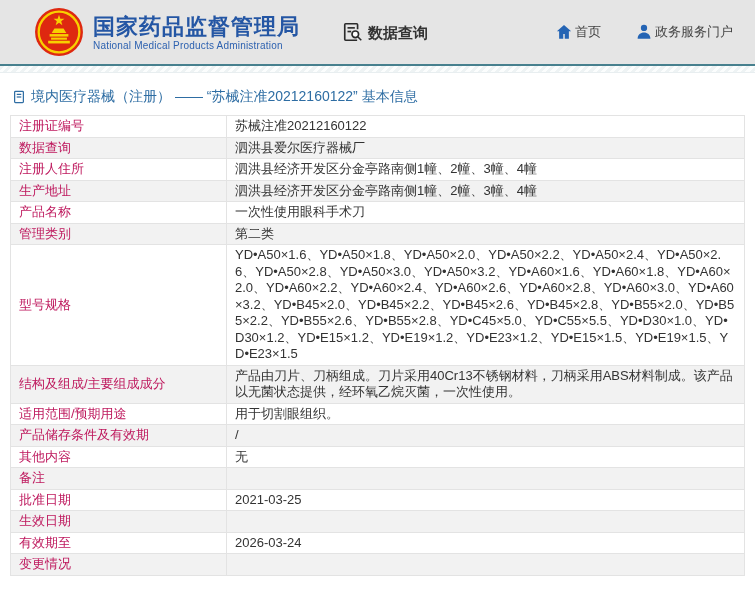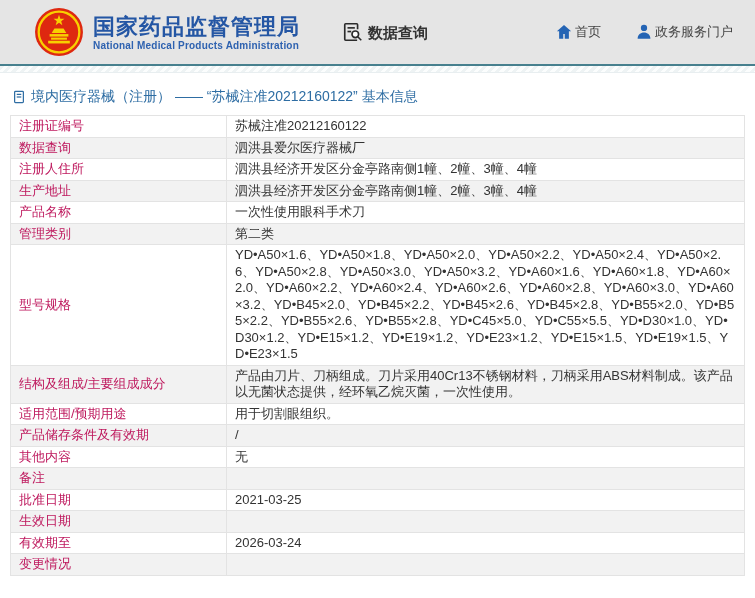--- a/index.html
+++ b/index.html
@@ -5,21 +5,21 @@
 <style>
   * { margin:0; padding:0; box-sizing:border-box; }
   html,body { width:755px; height:598px; background:#fff;
     font-family:"Liberation Sans","DejaVu Sans",sans-serif; overflow:hidden; }
 
   
   .topbar { height:64px; display:flex; align-items:center; padding:0 14px 0 34px; background:#e5e5e5; }
   .brand { display:flex; align-items:center; cursor:pointer; }
   .emblem { width:50px; height:50px; flex:0 0 auto; margin-right:9px; }
   .brand-title { font-size:22px; font-weight:bold; color:#2456a4; letter-spacing:1px; line-height:26px; }
-  .brand-sub { font-size:10px; font-weight:bold; color:#2e62b0; letter-spacing:0.2px; }
+  .brand-sub { font-size:10px; font-weight:normal; color:#2e62b0; letter-spacing:0.2px; }
   .dataquery { display:flex; align-items:flex-end; margin-left:42px; cursor:pointer; }
   .dq-icon { width:22px; height:22px; margin-right:4px; }
   .dq-label { font-size:15px; font-weight:bold; color:#333; }
   .topnav { margin-left:auto; display:flex; align-items:center; gap:34px; padding-right:8px; }
   .nav-item { display:flex; flex-direction:row; align-items:center; gap:2px;
     text-decoration:none; cursor:pointer; }
   .nav-icon { width:18px; height:18px; }
   .nav-label { font-size:13px; color:#444; }
 
   

